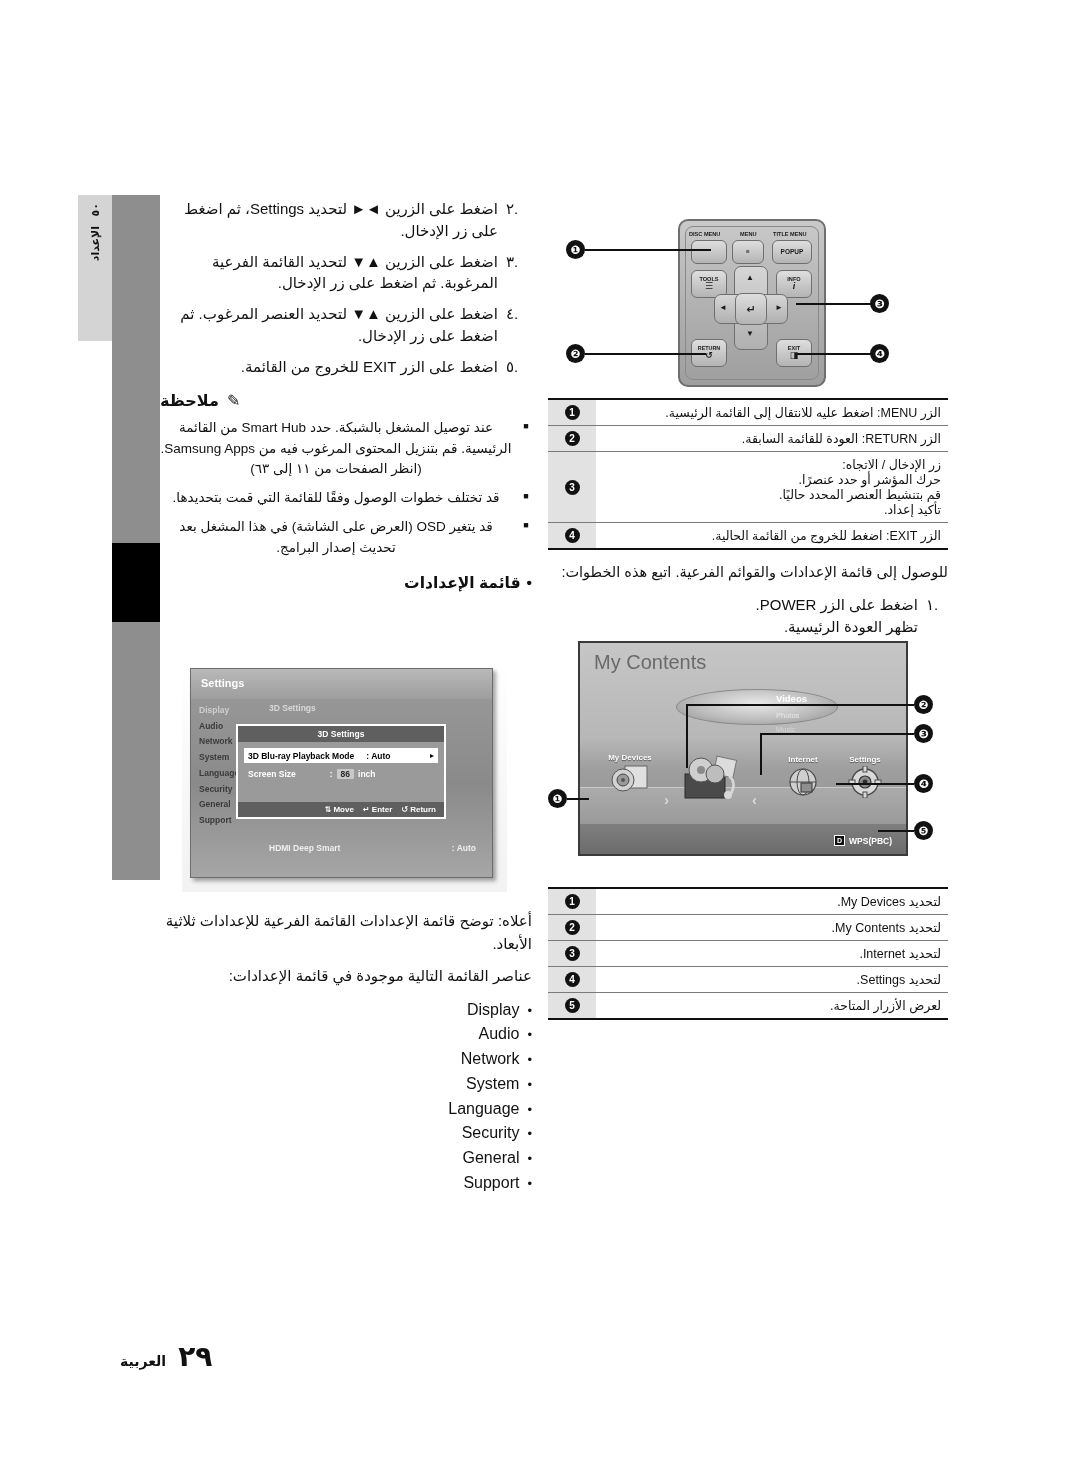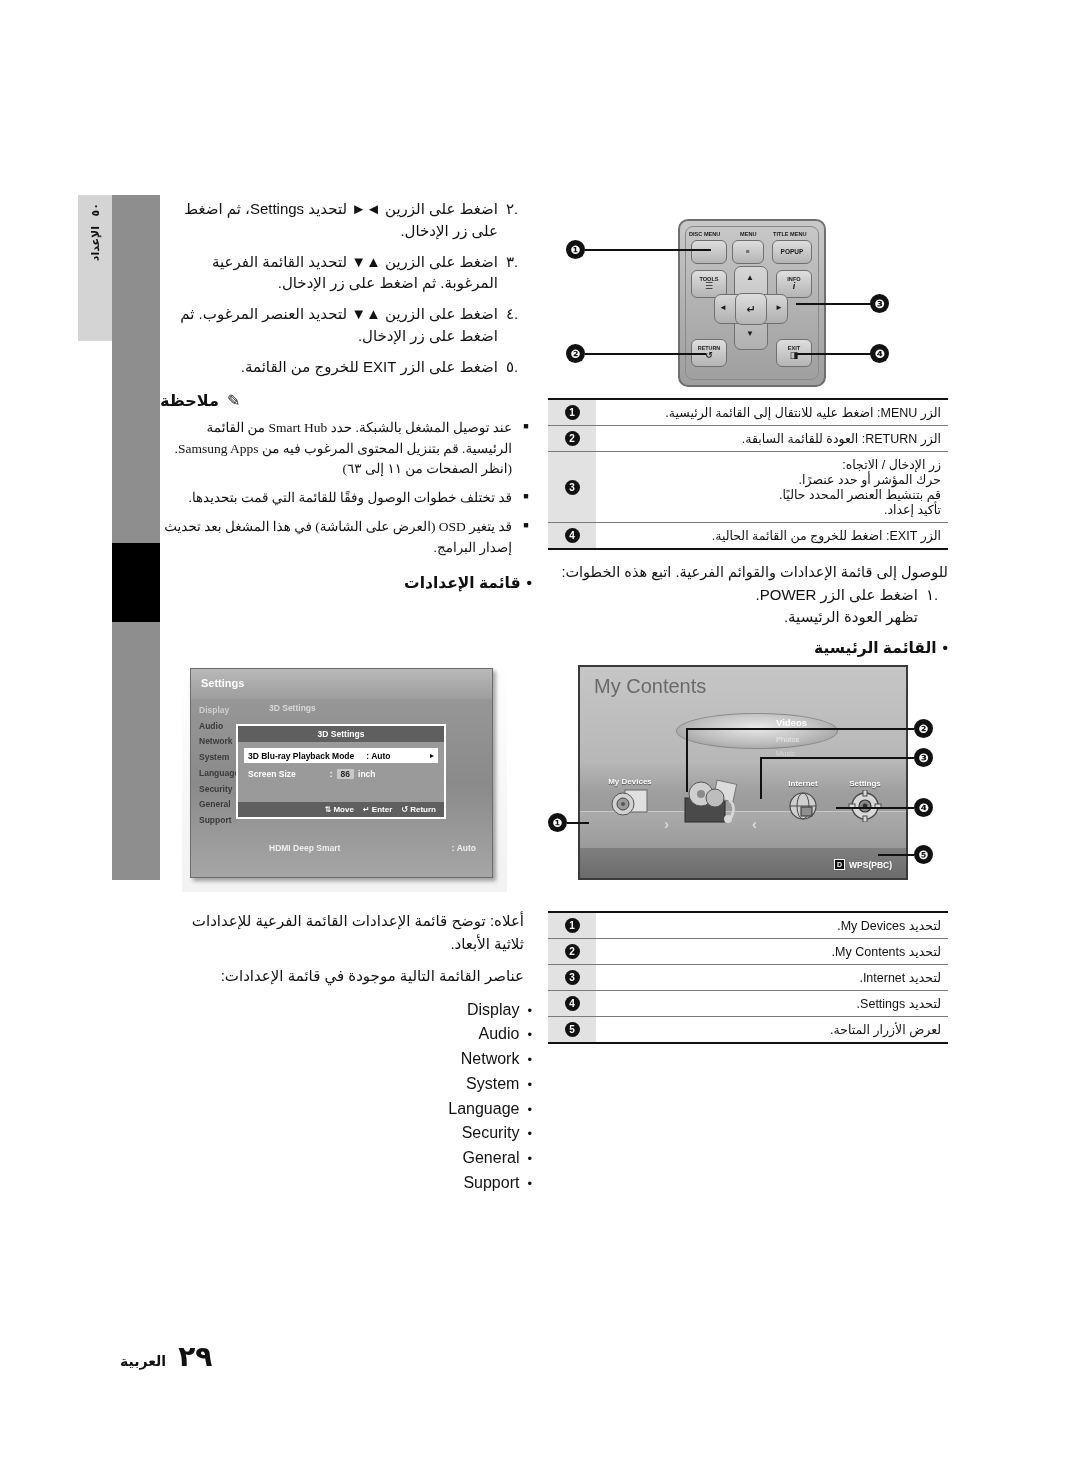--- a/index.html
+++ b/index.html
@@ -34,26 +34,26 @@
 
   .note-head{display:flex;flex-direction:row-reverse;justify-content:flex-start;
      align-items:center;gap:8px;margin:14px 0 8px 0;}
   .note-head .title{font-size:16px;font-weight:bold;}
   .note-head .pencil{font-size:16px;}
 
   ul.notes{list-style:none;margin:0;padding:0 0 0 0;}
   ul.notes li{display:flex;flex-direction:row;gap:8px;margin-bottom:9px;
      font-size:13.5px;line-height:1.5;}
   ul.notes li .sq{flex:0 0 12px;text-align:center;font-size:9px;line-height:1.9;}
-  ul.notes li .body{flex:1 1 auto;text-align:right;font-family:Liberation Serif, serif;}
+  ul.notes li .body{flex:1 1 auto;text-align:center;}
 
   .bullet-head{font-size:15.5px;font-weight:bold;text-align:right;margin:16px 0 10px 0;}
   .bullet-head:before{content:"\2022";margin-left:6px;}
 
-  .para{font-size:15px;line-height:1.5;text-align:right;margin:10px 8px;}
+  .para{font-size:15px;line-height:1.5;text-align:right;margin:10px 0;}
 
   ul.menu-list{list-style:none;margin:8px 0 8px 0;padding:0;}
   ul.menu-list li{text-align:right;font-size:16px;line-height:1.55;
      direction:rtl;}
   ul.menu-list li .lbl{direction:ltr;unicode-bidi:embed;display:inline-block;}
   ul.menu-list li:before{content:"\2022";margin-left:8px;font-size:13px;}
 
   
   #settings-shot{position:absolute;left:182px;top:660px;width:325px;height:232px;
      background:linear-gradient(180deg,#ffffff 0%,#f2f2f2 100%);}
@@ -124,21 +124,21 @@
   table.legend td{padding:5px 7px;font-size:12.5px;vertical-align:middle;}
   table.legend td.n{width:34px;text-align:center;background:#e2e2e2;}
   table.legend td.d{text-align:right;direction:rtl;padding-left:12px;}
   table.legend tr{border-bottom:1px solid #7a7a7a;}
   table.legend tr:first-child{border-top:2px solid #111;}
   table.legend tr:last-child{border-bottom:2px solid #111;}
   .bnum{display:inline-flex;width:15px;height:15px;border-radius:50%;background:#111;
      color:#fff;font-size:10px;font-weight:bold;align-items:center;justify-content:center;
      direction:ltr;}
 
-  .rpara{font-size:14.5px;line-height:1.5;margin:12px 0 0 0;direction:rtl;}
+  .rpara{font-size:14.5px;line-height:1.5;margin:12px 0 10px 0;direction:rtl;}
   ol.rsteps{list-style:none;margin:0;padding:0;}
   ol.rsteps li{display:flex;flex-direction:row;gap:8px;font-size:15px;line-height:1.45;}
   ol.rsteps li .num{flex:0 0 22px;text-align:left;direction:ltr;}
   ol.rsteps li .body{flex:1 1 auto;text-align:right;}
 
   .rbullet{font-size:15.5px;font-weight:bold;text-align:right;margin:12px 0 8px 0;}
   .rbullet:before{content:"\2022";margin-left:6px;}
 
   
   #mc-wrap{position:relative;width:400px;height:232px;margin-top:4px;}
@@ -384,21 +384,20 @@
   <div class="rpara">للوصول إلى قائمة الإعدادات والقوائم الفرعية. اتبع هذه الخطوات:</div>
 
   <ol class="rsteps">
     <li>
       <span class="num">١.</span>
       <span class="body ar" style="white-space:pre-line;">اضغط على الزر POWER.
 تظهر العودة الرئيسية.</span>
     </li>
   </ol>
 
-  <div class="rbullet">القائمة الرئيسية</div>
 
   <div id="mc-wrap">
     <div id="mc">
       <div class="mc-title">My Contents</div>
       <div class="disc"></div>
       <div class="lbl-videos">Videos</div>
       <div class="lbl-photos">Photos</div>
       <div class="lbl-music">Music</div>
 
       <div class="shelf"></div>

